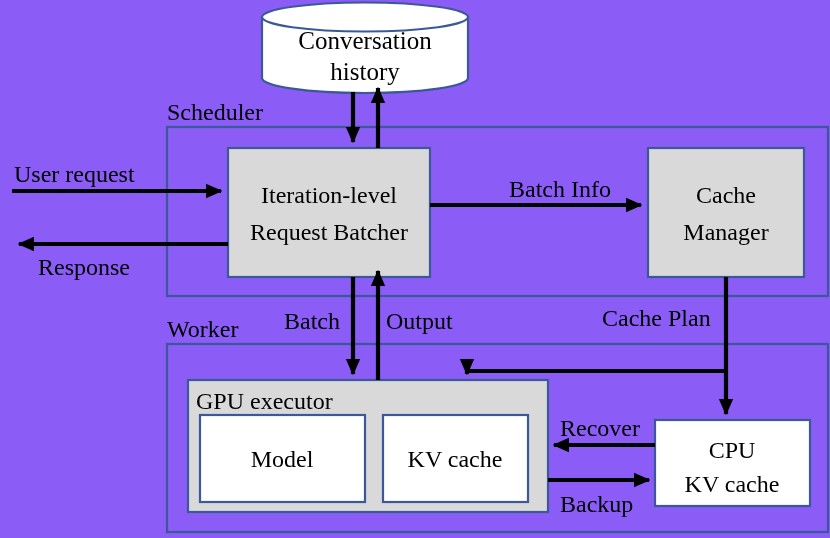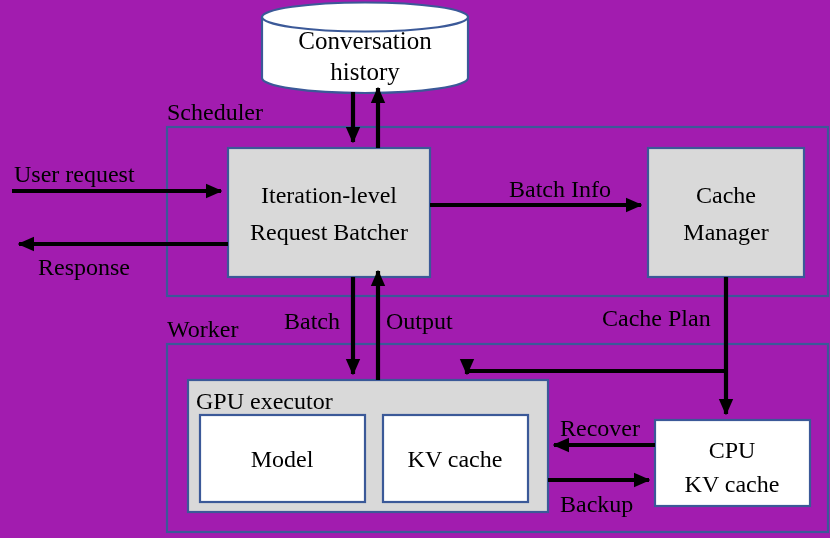--- a/index.html
+++ b/index.html
@@ -4,21 +4,21 @@
 <style>
   html, body {
     margin: 0;
     padding: 0;
     background: #ffffff;
   }
   #diagram-root {
     position: relative;
     width: 830px;
     height: 538px;
-    background: #a21caf;
+    background: #8b5cf6;
     font-family: "Liberation Serif", "DejaVu Serif", serif;
     overflow: hidden;
   }
   svg.diagram-canvas {
     position: absolute;
     left: 0;
     top: 0;
     width: 830px;
     height: 538px;
   }

